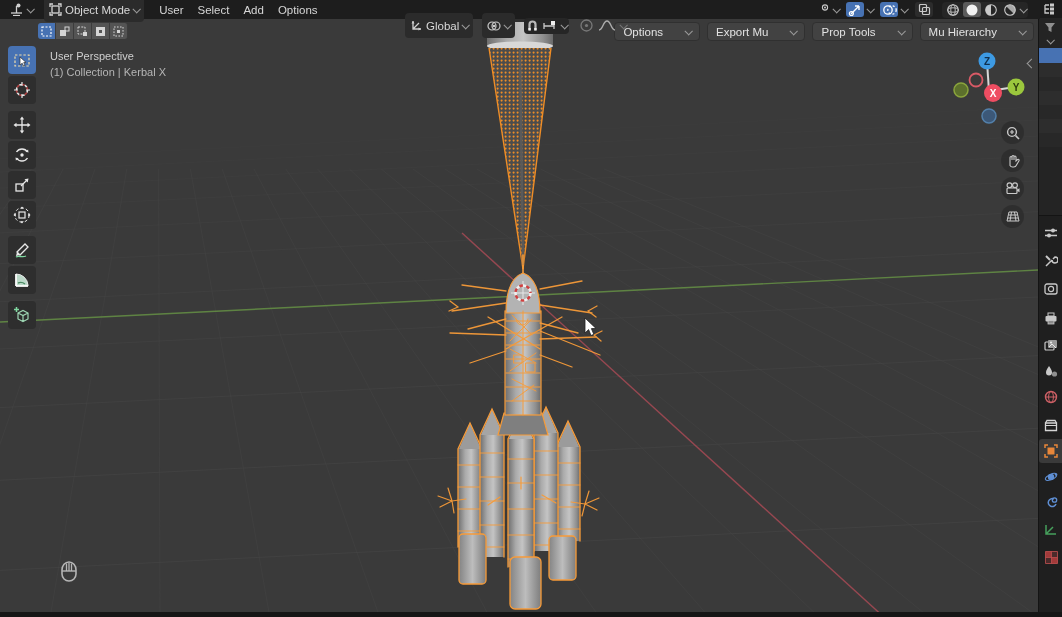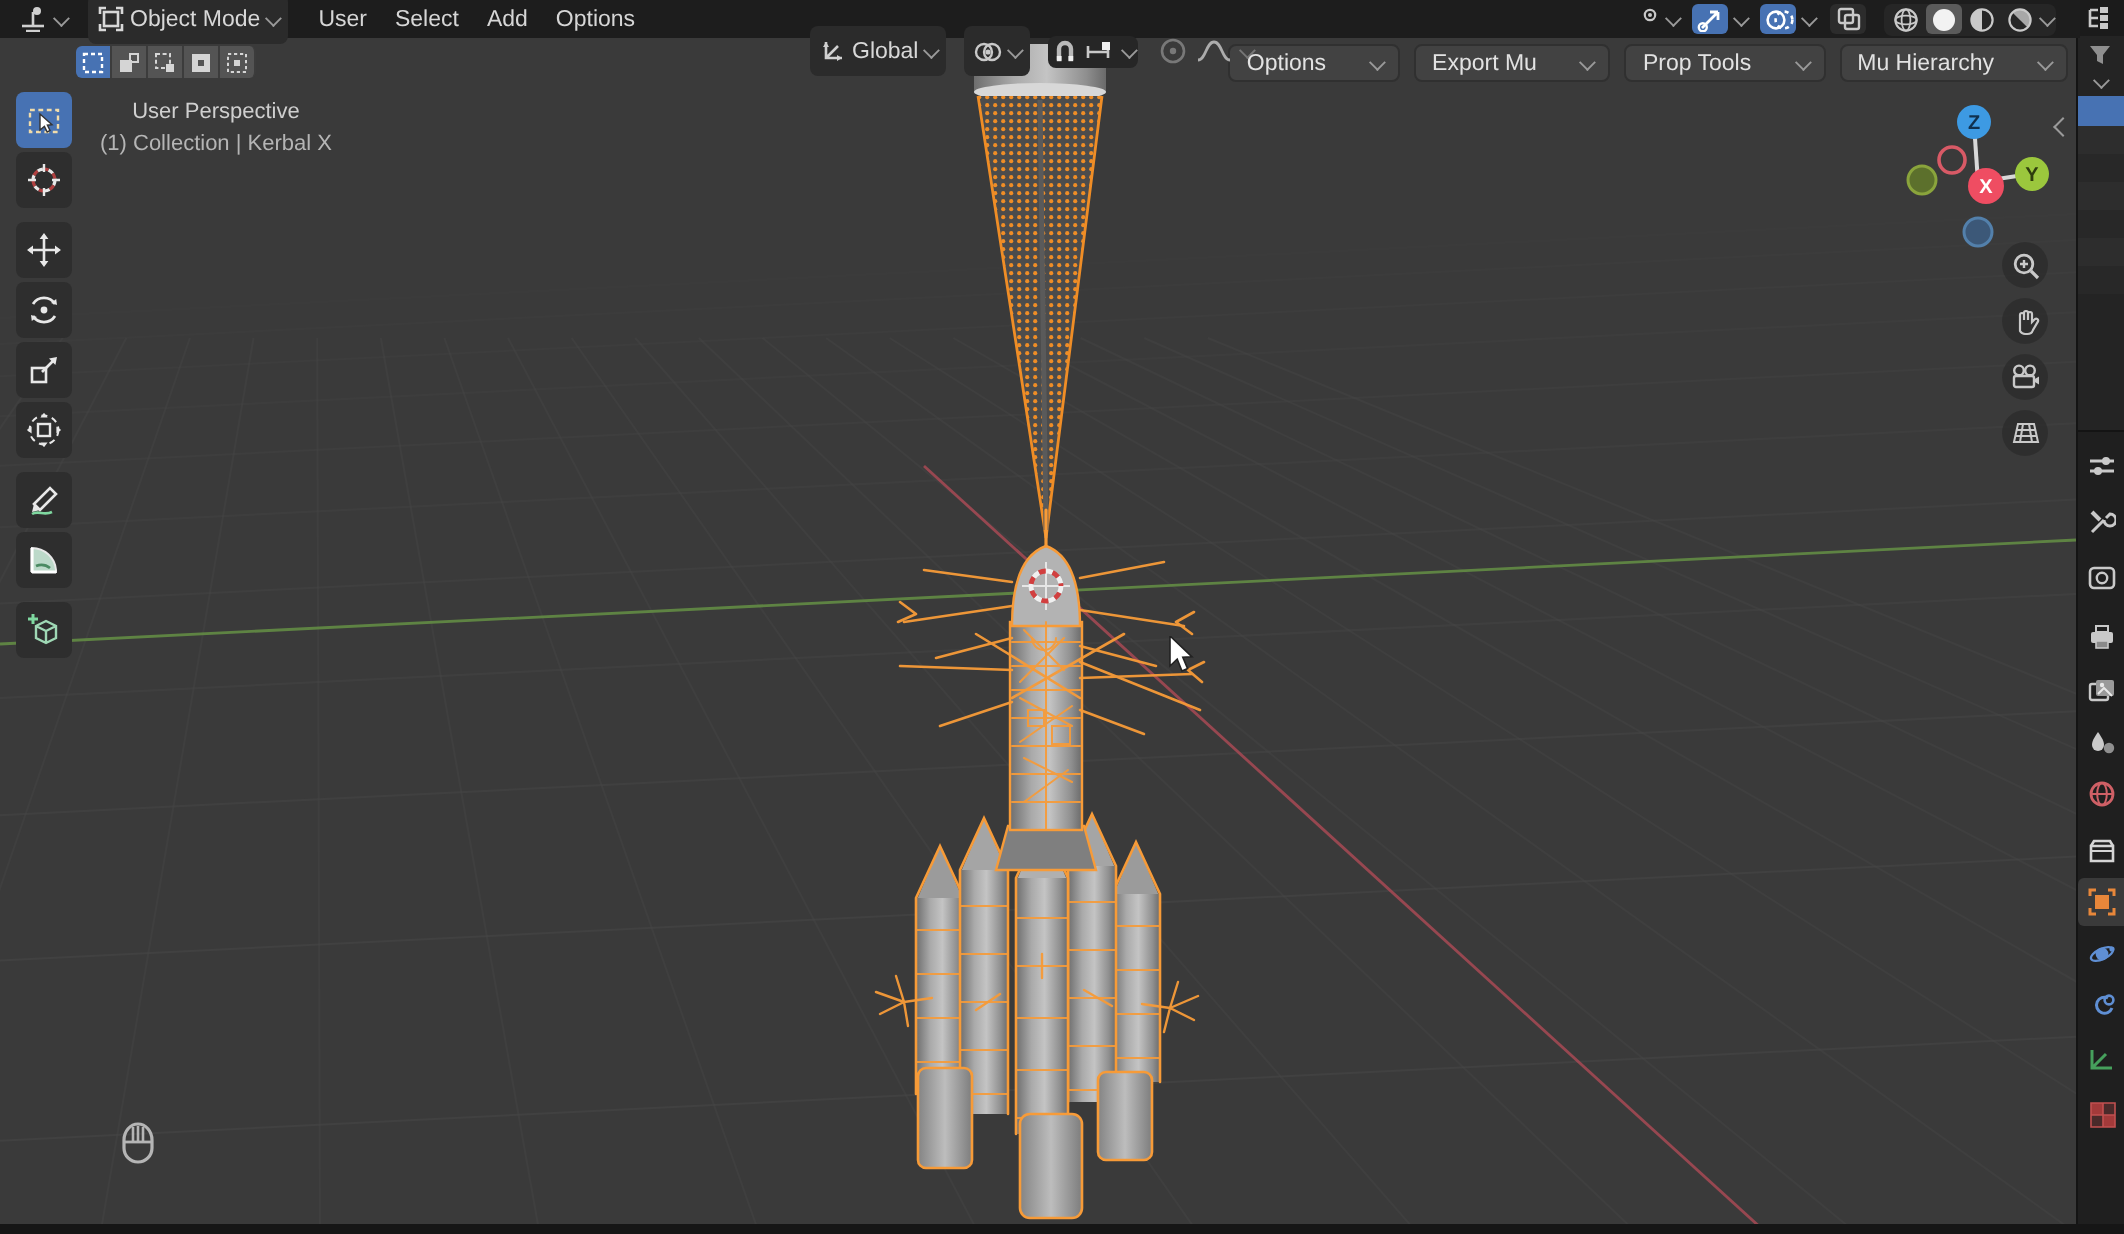--- a/index.html
+++ b/index.html
@@ -28,21 +28,21 @@
   .pill{display:flex;align-items:center;gap:22px;background:#424242;border:1px solid #303030;
         border-radius:4px;height:17px;padding:0 8px;color:#e2e2e2;}
   
   .toolbar{position:absolute;left:8px;top:46px;display:flex;flex-direction:column;z-index:20;}
   .tool{width:28px;height:28px;background:#2e2e2e;border-radius:4px;margin-bottom:2px;
         display:flex;align-items:center;justify-content:center;}
   .tool.on{background:#4772b3;}
   .tgap{height:5px;}
   
   .viewport{position:absolute;left:0;top:19px;width:1038px;height:593px;background:#3a3a3a;overflow:hidden;}
-  .ovltext{position:absolute;left:50px;top:29px;line-height:16px;color:#cfcfcf;font-size:11px;z-index:5;text-align:center;}
+  .ovltext{position:absolute;left:50px;top:29px;line-height:16px;color:#cfcfcf;font-size:11px;z-index:5;}
   .ovltext .l2{color:#b5b5b5;}
   .navcol{position:absolute;left:1001px;display:flex;flex-direction:column;gap:5px;z-index:6;}
   .navbtn{width:23px;height:23px;border-radius:50%;background:#2c2c2ccc;display:flex;align-items:center;justify-content:center;}
   .sidebar-toggle{position:absolute;left:1026px;top:36px;width:10px;height:16px;color:#9a9a9a;z-index:6;
         display:flex;align-items:center;justify-content:center;}
   .sbchev{width:6px;height:6px;border-left:1.6px solid #9a9a9a;border-bottom:1.6px solid #9a9a9a;transform:rotate(45deg);}
   
   .rstrip{position:absolute;left:1038px;top:0;width:24px;height:617px;background:#242424;z-index:25;
           border-left:1px solid #141414;box-sizing:border-box;}
   .outliner-hdr{position:absolute;left:0;top:0;width:24px;height:18px;background:#1b1b1b;}

